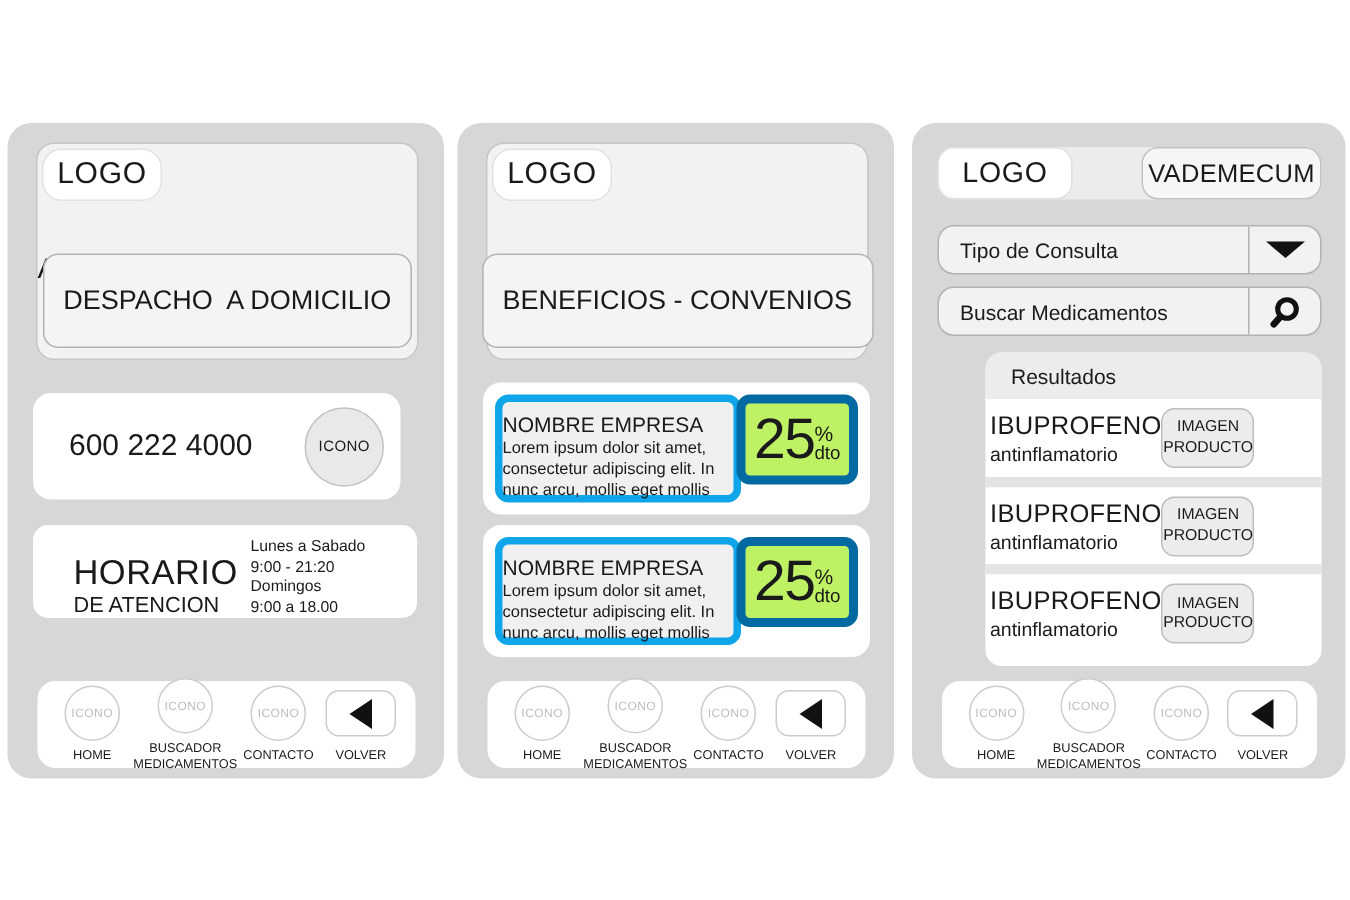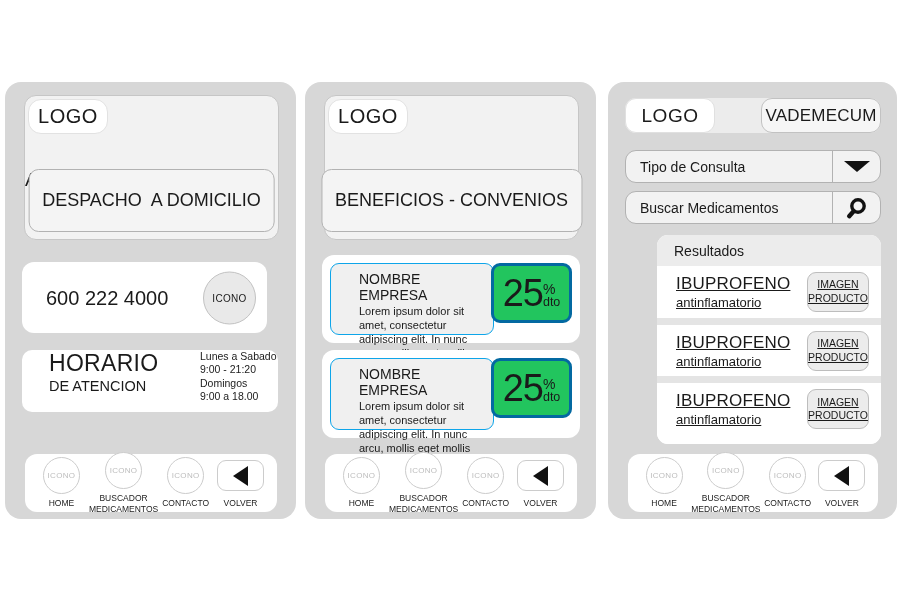--- a/index.html
+++ b/index.html
@@ -49,44 +49,44 @@
     width: 53px; height: 53px; border-radius: 50%;
     background: #e9e9e9; border: 1px solid #c2c2c2;
     display: flex; align-items: center; justify-content: center;
     font-size: 10px; letter-spacing: 0.3px;
   }
 
   
   .horario-card {
     position: absolute; top: 268px; left: 17px; right: 18px; height: 62px;
     background: #ffffff; border-radius: 10px;
-    display: flex; align-items: flex-start; gap: 33px;
+    display: flex; align-items: flex-end;
   }
   .horario-left { margin-left: 27px; width: 118px; }
   .horario-title { font-size: 23px; letter-spacing: 0.3px; }
   .horario-subtitle { font-size: 14.5px; margin-top: 1px; }
   .horario-right { font-size: 10.5px; line-height: 1.28; }
 
   
   .conv-card {
     position: absolute; left: 17px; right: 16px; height: 88px;
     background: #ffffff; border-radius: 12px;
   }
   #conv-card-1 { top: 173px; }
   #conv-card-2 { top: 268px; }
   .company-box {
     position: absolute; left: 8px; top: 8px; bottom: 8px; width: 164px;
-    background: #f0f0f0; border: 1px solid #0ea5e9; border-radius: 9px;
-    padding: 7px 6px 0 28px;
+    background: #f0f0f0; border: 5px solid #0ea5e9; border-radius: 9px;
+    padding: 7px 6px 0 0;
   }
   .company-name { font-size: 14px; margin-bottom: 2px; }
   .company-desc { font-size: 11px; line-height: 1.27; }
   .discount-box {
     position: absolute; right: 8px; top: 8px; bottom: 20px; width: 81px;
-    background: #22c55e; border: 3px solid #0369a1; border-radius: 9px;
+    background: #bef264; border: 6px solid #0369a1; border-radius: 9px;
     display: flex; align-items: center; justify-content: center;
   }
   .disc-num { font-size: 38px; letter-spacing: -1px; }
   .disc-side { display: flex; flex-direction: column; margin-top: 4px; }
   .disc-pct { font-size: 14px; line-height: 1; }
   .disc-unit { font-size: 12.5px; line-height: 1; }
 
   
   .header-bar {
     position: absolute; top: 16px; left: 17px; right: 16px; height: 35px;
@@ -129,23 +129,22 @@
     position: absolute; top: 153px; left: 17px; right: 16px; height: 209px;
     background: #ffffff; border-radius: 11px; overflow: hidden;
     display: flex; flex-direction: column; margin-left: 32px;
   }
   .results-header {
     height: 31px; background: #ececec; flex: none;
     display: flex; align-items: center; padding-left: 17px; font-size: 14px;
   }
   .result-row {
     flex: 1; background: #ffffff;
-    display: flex; align-items: center; justify-content: space-between;
-    padding: 0 12px 0 19px;
-    text-decoration: underline;
+    display: flex; align-items: center; 
+    padding: 0 12px 0 3px;
   }
   .row-sep { height: 7px; background: #e4e4e4; flex: none; }
   .results-bottom { height: 9px; background: #ffffff; flex: none; }
   .drug-name { font-size: 17px; letter-spacing: 0.2px; }
   .drug-sub { font-size: 13px; margin-top: 1px; }
   .img-btn {
     width: 62px; height: 40px; background: #ececec;
     border: 1px solid #bdbdbd; border-radius: 9px;
     display: flex; flex-direction: column; align-items: center; justify-content: center;
     font-size: 10.5px; line-height: 1.3; text-align: center;

